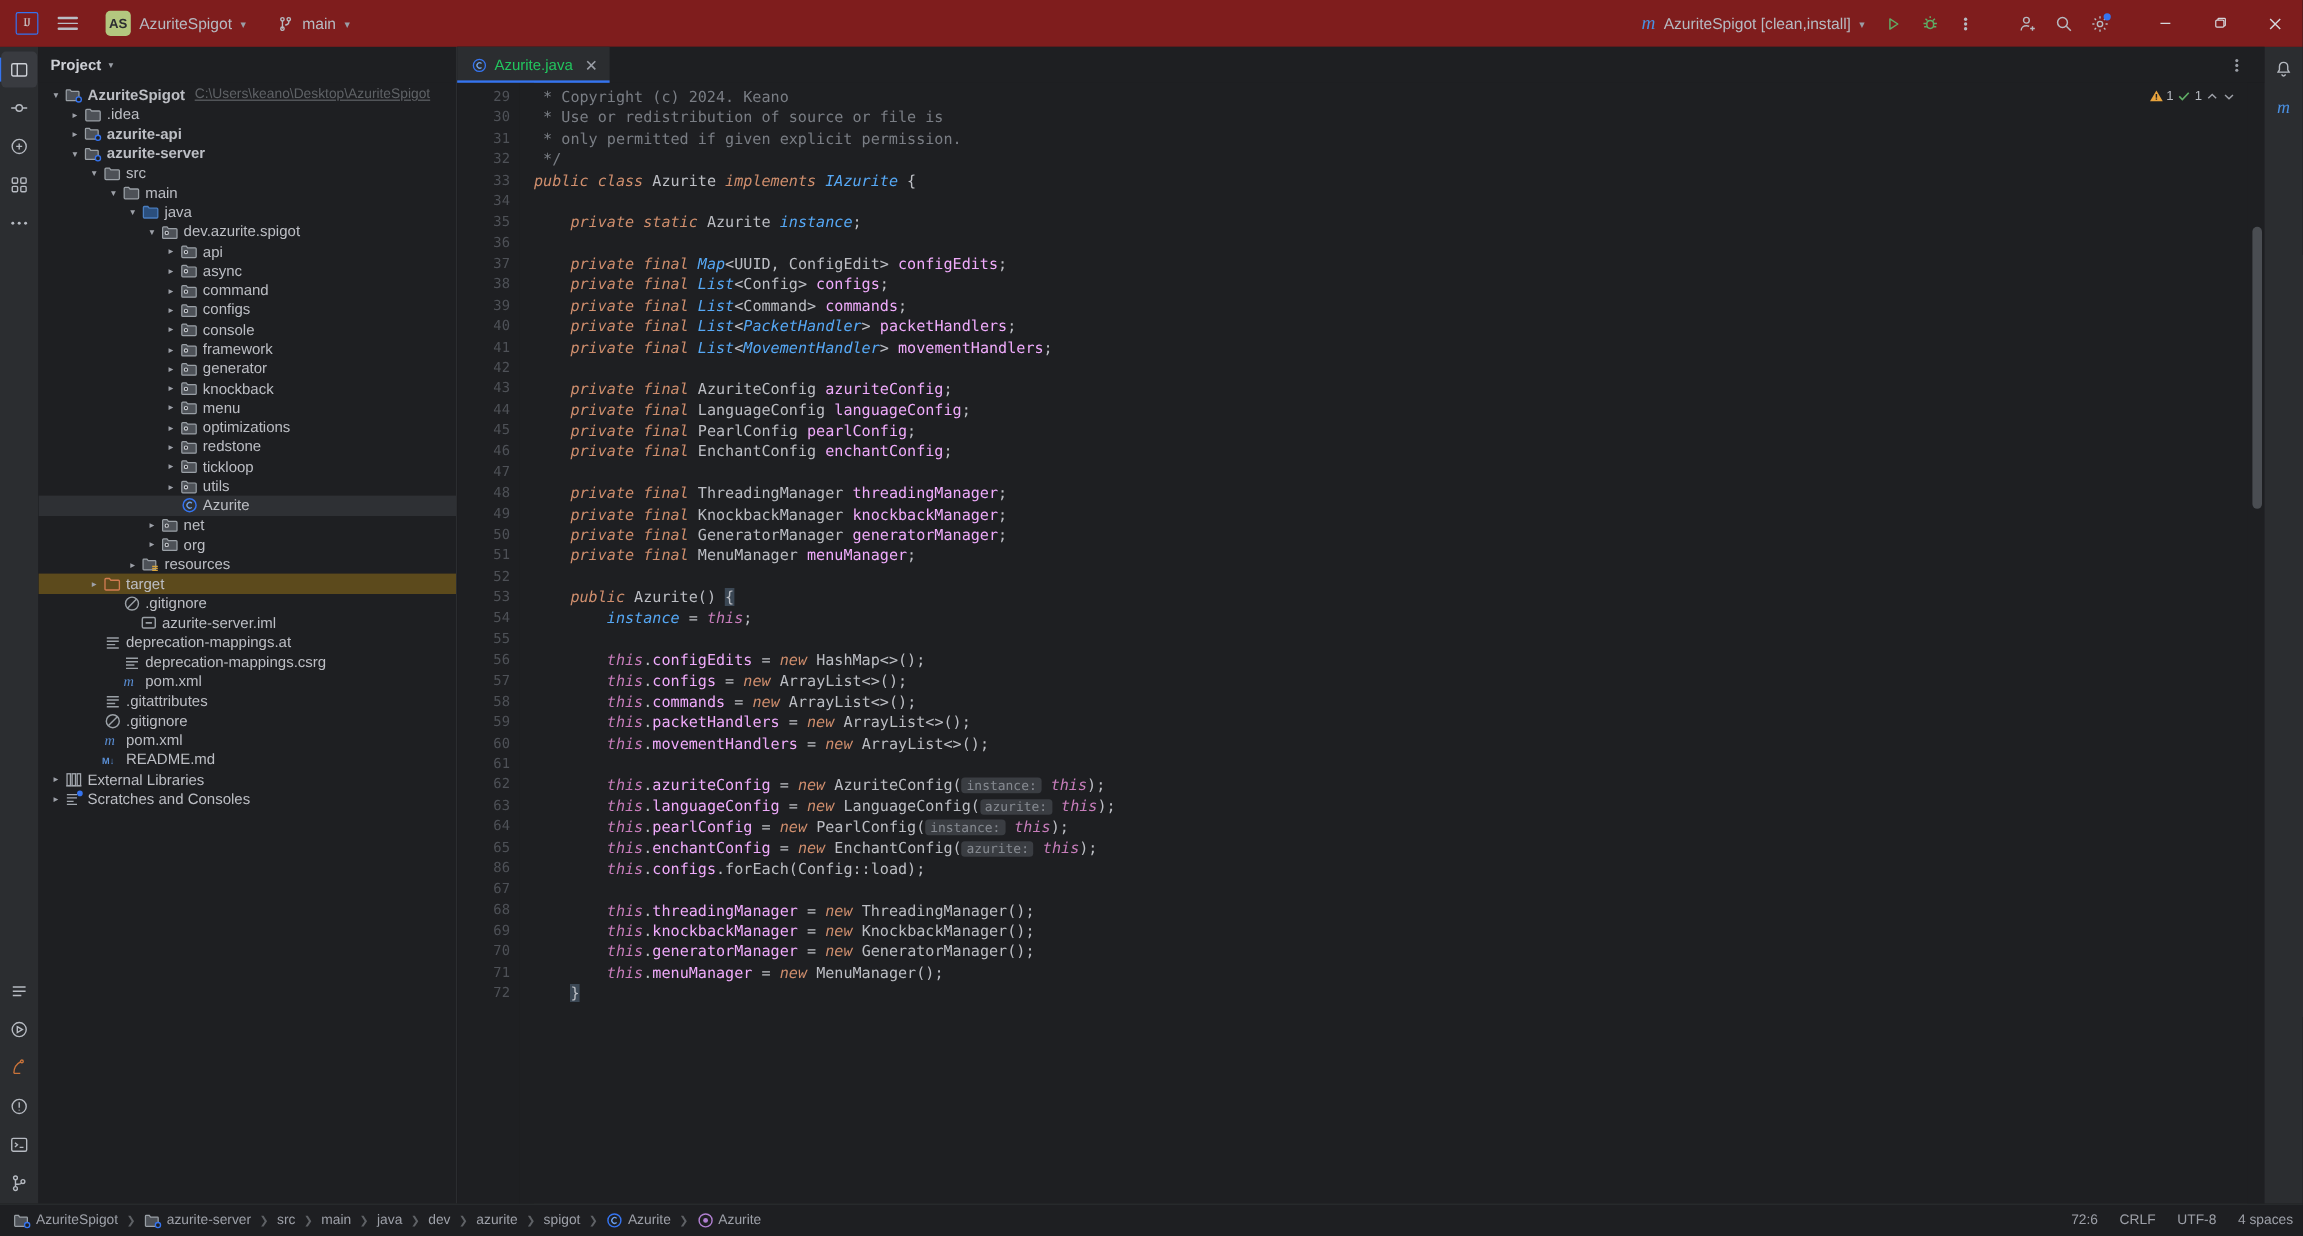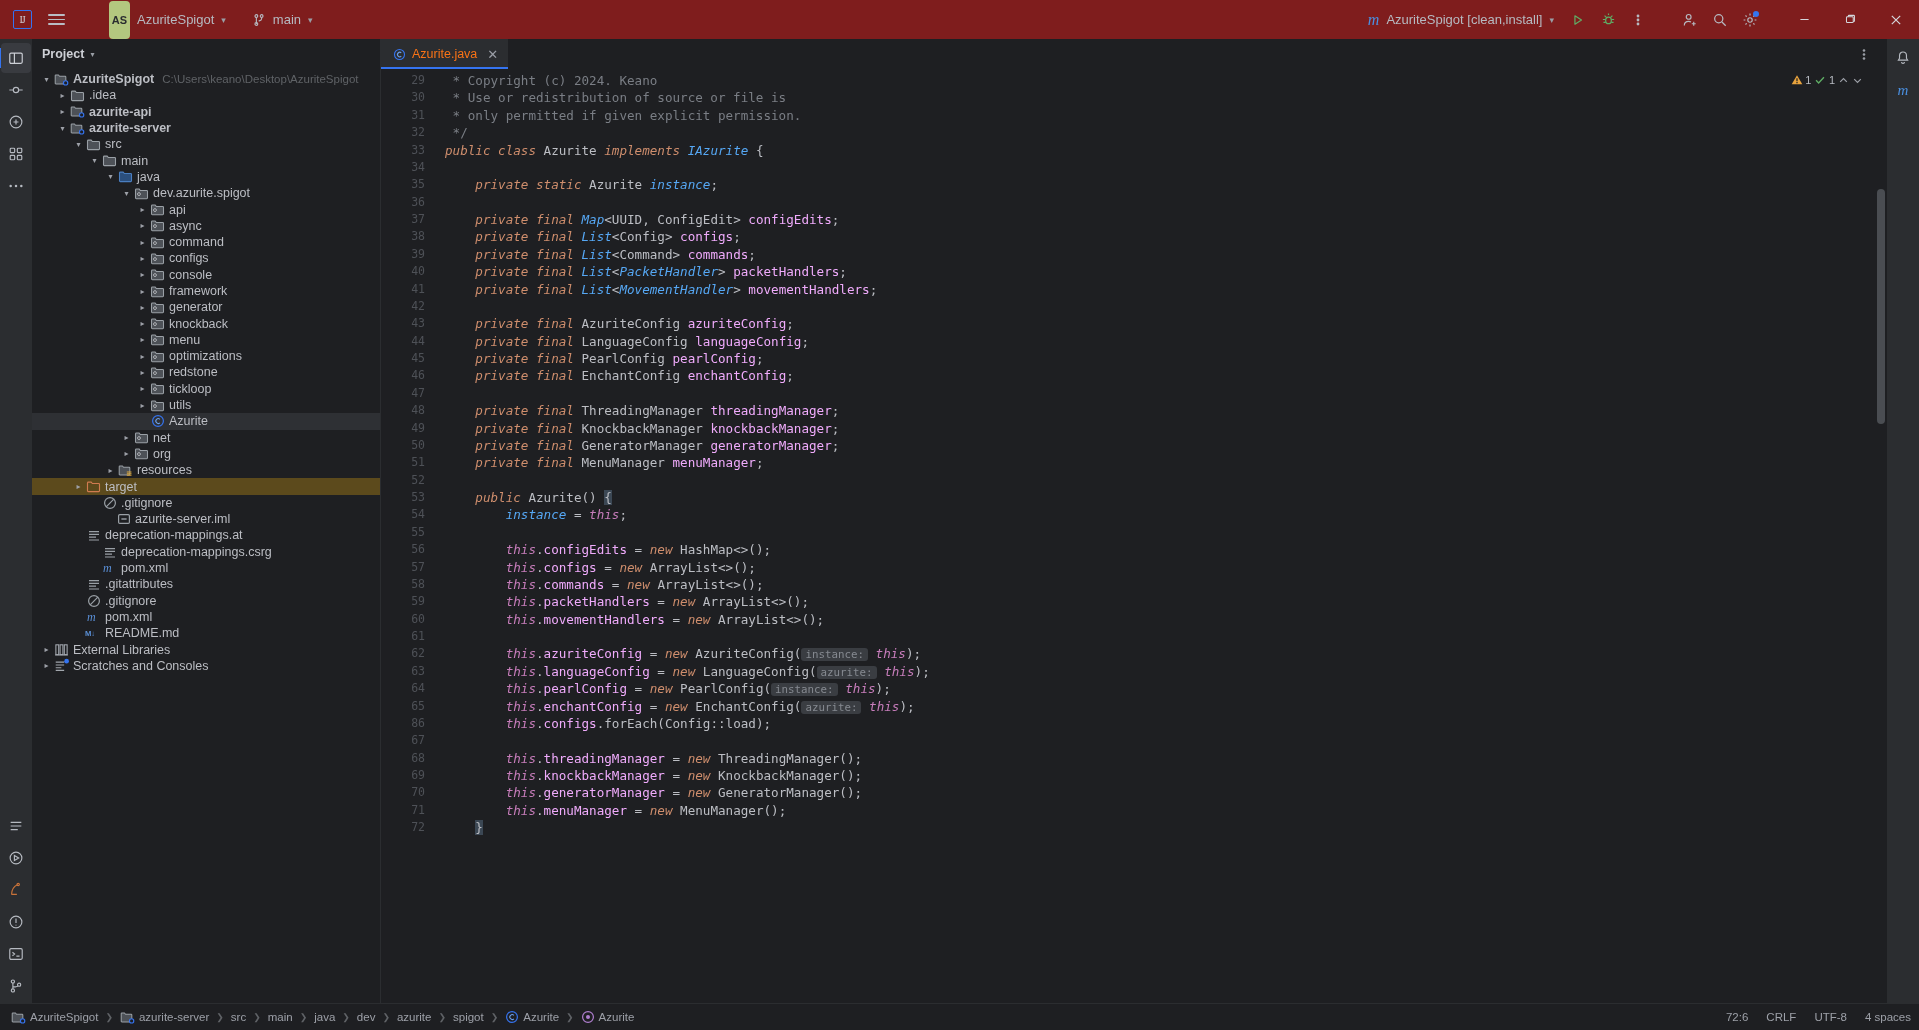--- a/index.html
+++ b/index.html
@@ -27,23 +27,23 @@
     display: flex; align-items: center; justify-content: center;
     font-family: "Liberation Serif", serif; font-size: 10px; color: #cfd2d6; letter-spacing: -1px;
   }
   .hamburger { width: 17px; display: flex; flex-direction: column; gap: 3px; }
   .hamburger i { display: block; height: 1.6px; background: #b9bdc4; border-radius: 1px; }
   .proj-chip {
     display: flex; align-items: center; gap: 7px; padding: 4px 8px; border-radius: 5px;
     cursor: pointer; margin-left: 6px;
   }
   .proj-badge {
-    width: 21px; height: 38px; border-radius: 4px; background: #b3c77f;
+    width: 21px; height: 21px; border-radius: 4px; background: #b3c77f;
     color: #2b2d30; font-size: 11px; font-weight: bold;
-    display: flex; align-items: center; justify-content: center; margin-left: 21px;
+    display: flex; align-items: center; justify-content: center;
   }
   .chip-text { font-size: 13px; color: #b6bac1; }
   .caret { font-size: 9px; color: #9a9ea6; }
   .branch-chip {
     display: flex; align-items: center; gap: 7px; padding: 4px 8px; border-radius: 5px;
     cursor: pointer; margin-left: 8px;
   }
 
   .tb-right { position: absolute; right: 0; top: 0; height: 39px; display: flex; align-items: center; }
   .run-config {
@@ -105,33 +105,33 @@
   }
   .trow.sel { background: #2e3034; }
   .trow.hl { background: #5c4a1c; }
   .arrow {
     width: 13px; display: inline-flex; align-items: center; justify-content: center;
     color: #9da0a8; font-size: 8px; flex: 0 0 13px;
   }
   .ticon { width: 17px; flex: 0 0 17px; display: inline-flex; align-items: center; justify-content: center; }
   .tlabel { color: #bcbec4; padding-left: 3px; }
   .tlabel.b { font-weight: 600; }
-  .tsub { color: #5f6266; font-size: 11.5px; padding-left: 8px; }
+  .tsub { color: #5f6266; font-size: 11.5px; padding-left: 8px; text-decoration: underline; }
 
   
   .editor-area { flex: 1; display: flex; flex-direction: column; min-width: 0; background: #1e1f22; }
   .tabbar {
     height: 30px; flex: 0 0 30px; background: #1e1f22; display: flex; align-items: stretch;
     position: relative;
   }
   .tab {
     display: flex; align-items: center; gap: 6px; padding: 0 10px 0 12px;
     background: #2b2d30; cursor: pointer; position: relative;
   }
-  .tab .tab-label { font-size: 12.5px; color: #f97316; }
+  .tab .tab-label { font-size: 12.5px; color: #22c55e; }
   .tab .tab-close { font-size: 13px; color: #9a9ea6; margin-left: 4px; }
   .tab::after {
     content: ""; position: absolute; left: 0; right: 0; bottom: 0; height: 2px; background: #3574f0;
   }
   .tab-actions { margin-left: auto; display: flex; align-items: center; padding-right: 8px; }
 
   .editor-main { flex: 1; display: flex; min-height: 0; position: relative; overflow: hidden; justify-content: space-between; }
   .gutter {
     width: 52px; flex: 0 0 52px; background: #1e1f22; text-align: right;
     font-family: "DejaVu Sans Mono", monospace; font-size: 11.5px; color: #4e5157;

